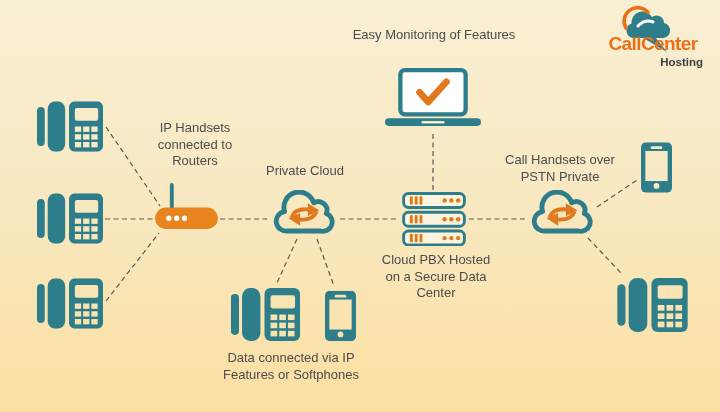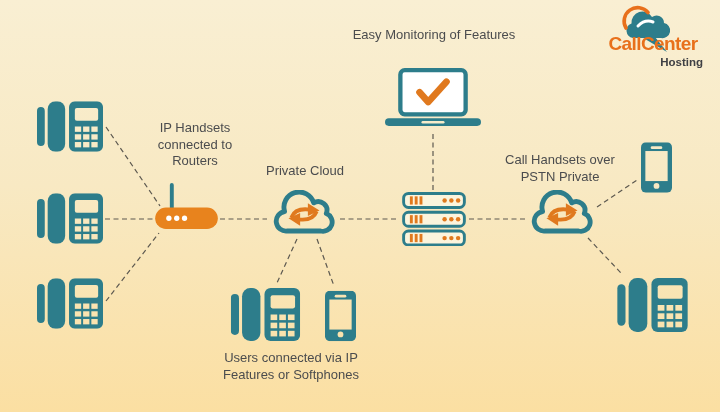--- a/index.html
+++ b/index.html
@@ -168,27 +168,32 @@
       <use href="#sym-cloudsync"></use>
     </svg>
 
   <svg class="icon" style="left:229px;top:288px;width:73px;height:53px">
       <use href="#sym-deskphone"></use>
     </svg>
   <svg class="icon" style="left:325px;top:290px;width:31px;height:52px">
       <use href="#sym-phone"></use>
     </svg>
   <div class="lbl" style="left:210px;top:350px;width:162px">
-    <div>Users connected via IP</div>
+    <div>Data connected via IP</div>
     <div>Features or Softphones</div>
   </div>
 
   <svg class="icon" style="left:402px;top:192px;width:64px;height:54px">
       <use href="#sym-server"></use>
     </svg>
+  <div class="lbl" style="left:377px;top:252px;width:118px">
+    <div>Cloud PBX Hosted</div>
+    <div>on a Secure Data</div>
+    <div>Center</div>
+  </div>
 
   <div class="lbl" style="left:497px;top:152px;width:126px">
     <div>Call Handsets over</div>
     <div>PSTN Private</div>
   </div>
   <svg class="icon" style="left:529px;top:190px;width:66px;height:47px">
       <use href="#sym-cloudsync"></use>
     </svg>
 
   <svg class="icon" style="left:641px;top:142px;width:31px;height:51px">

